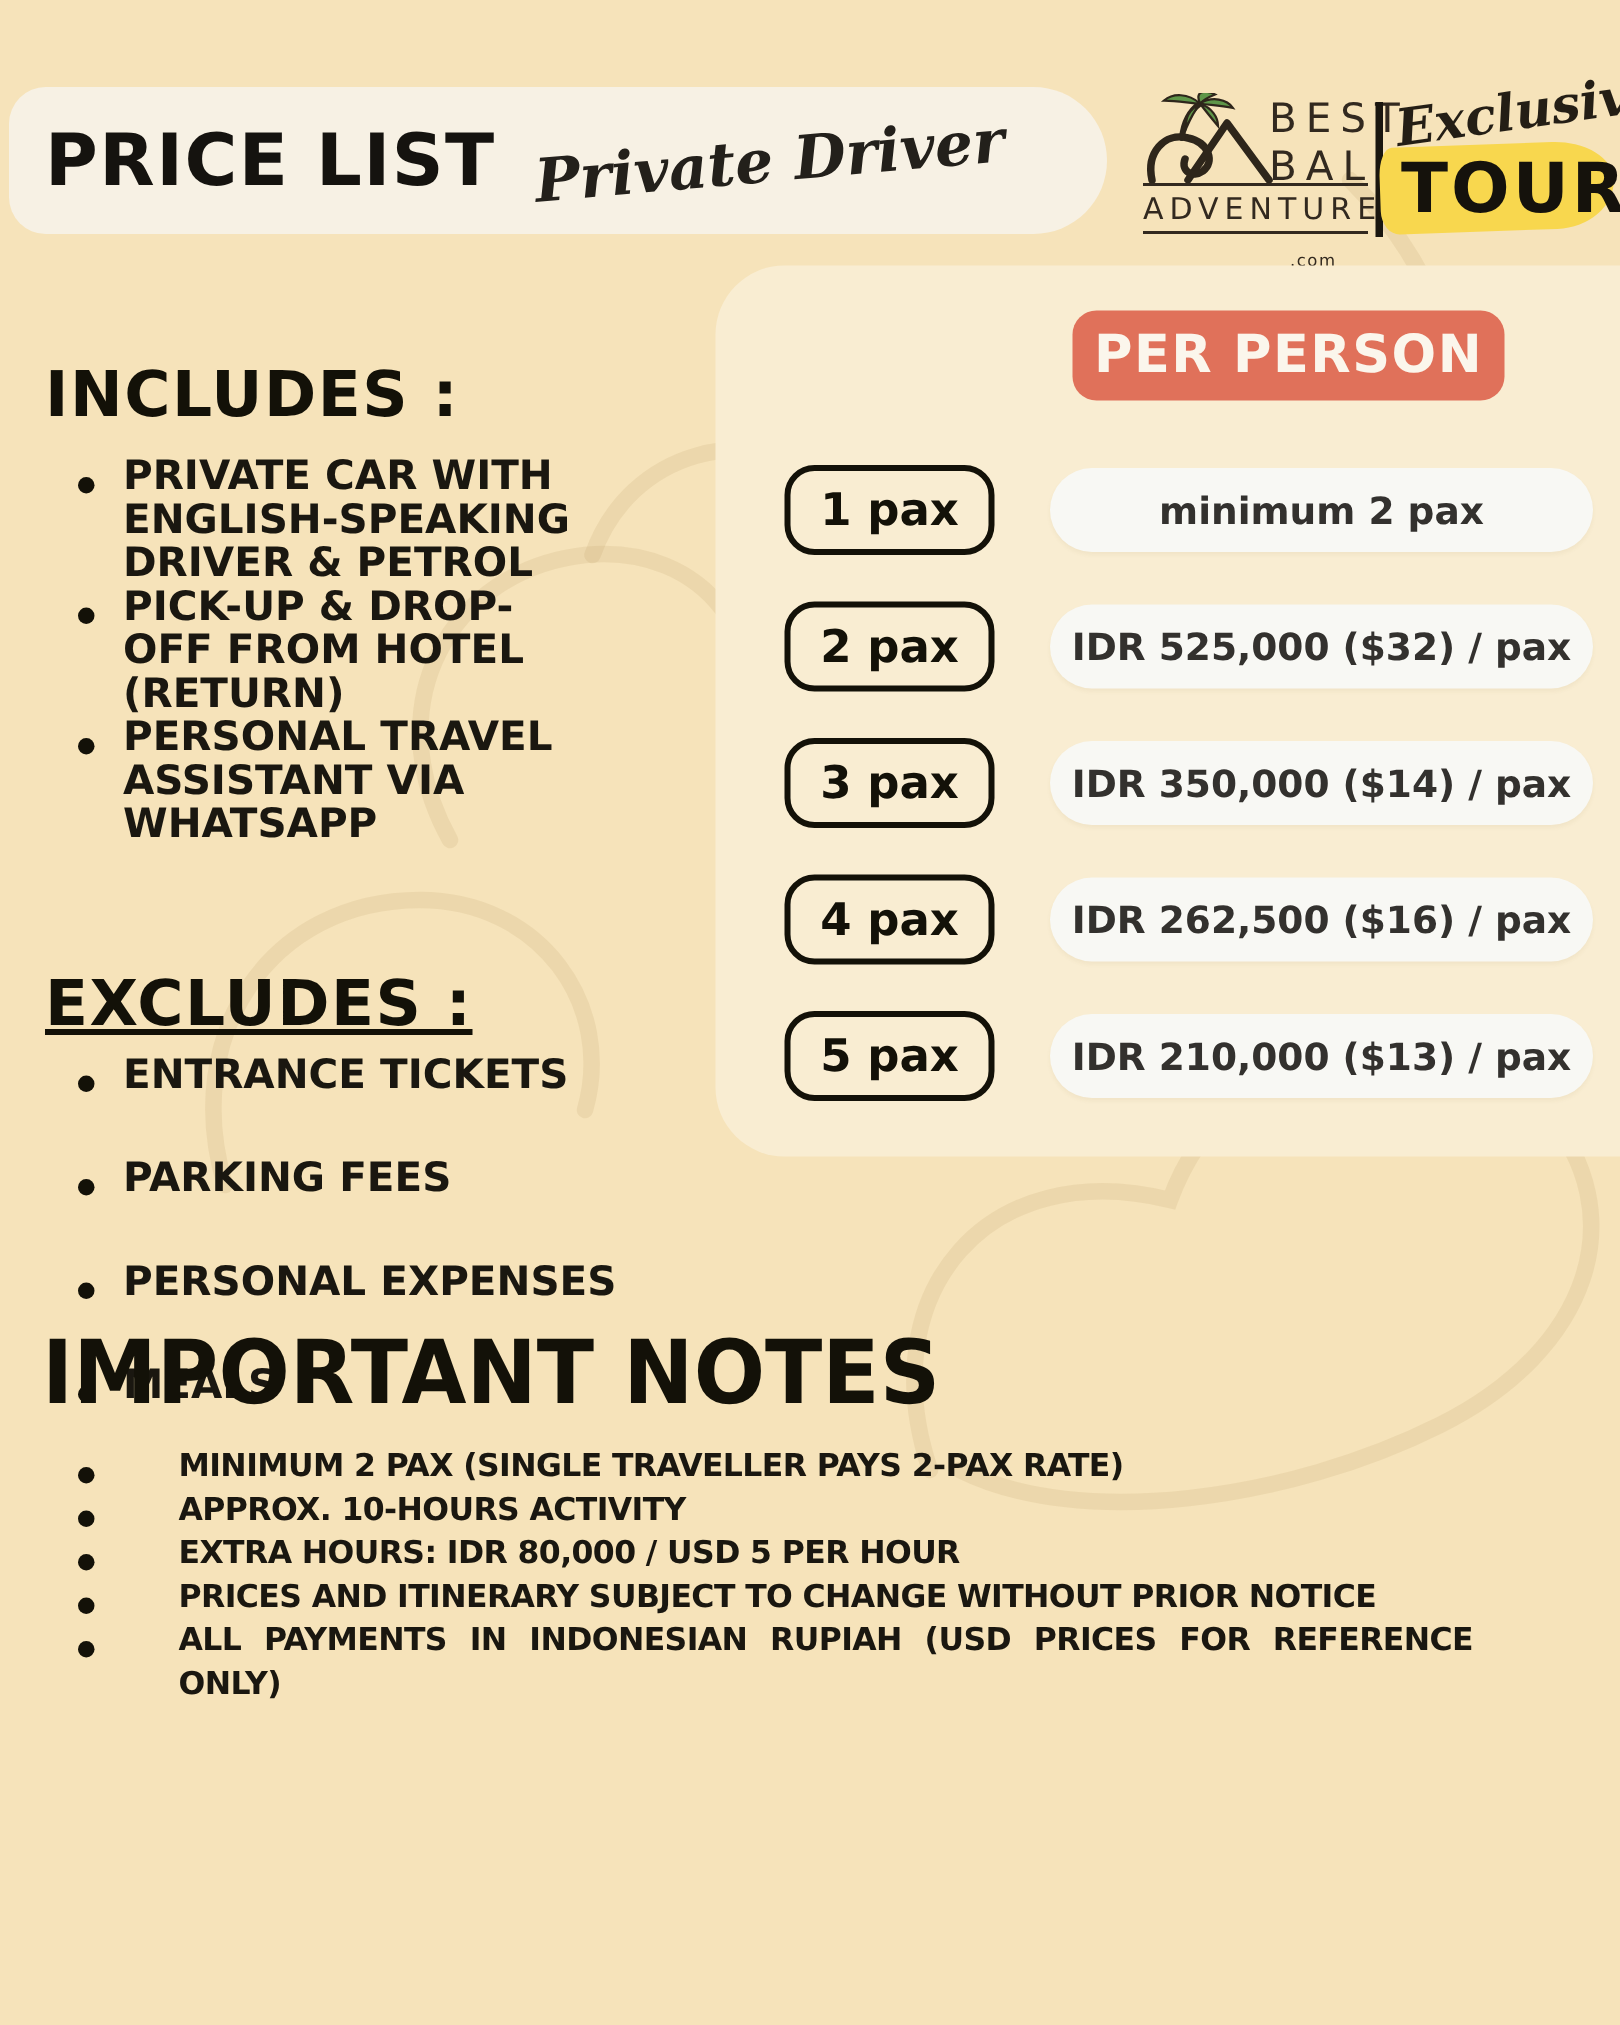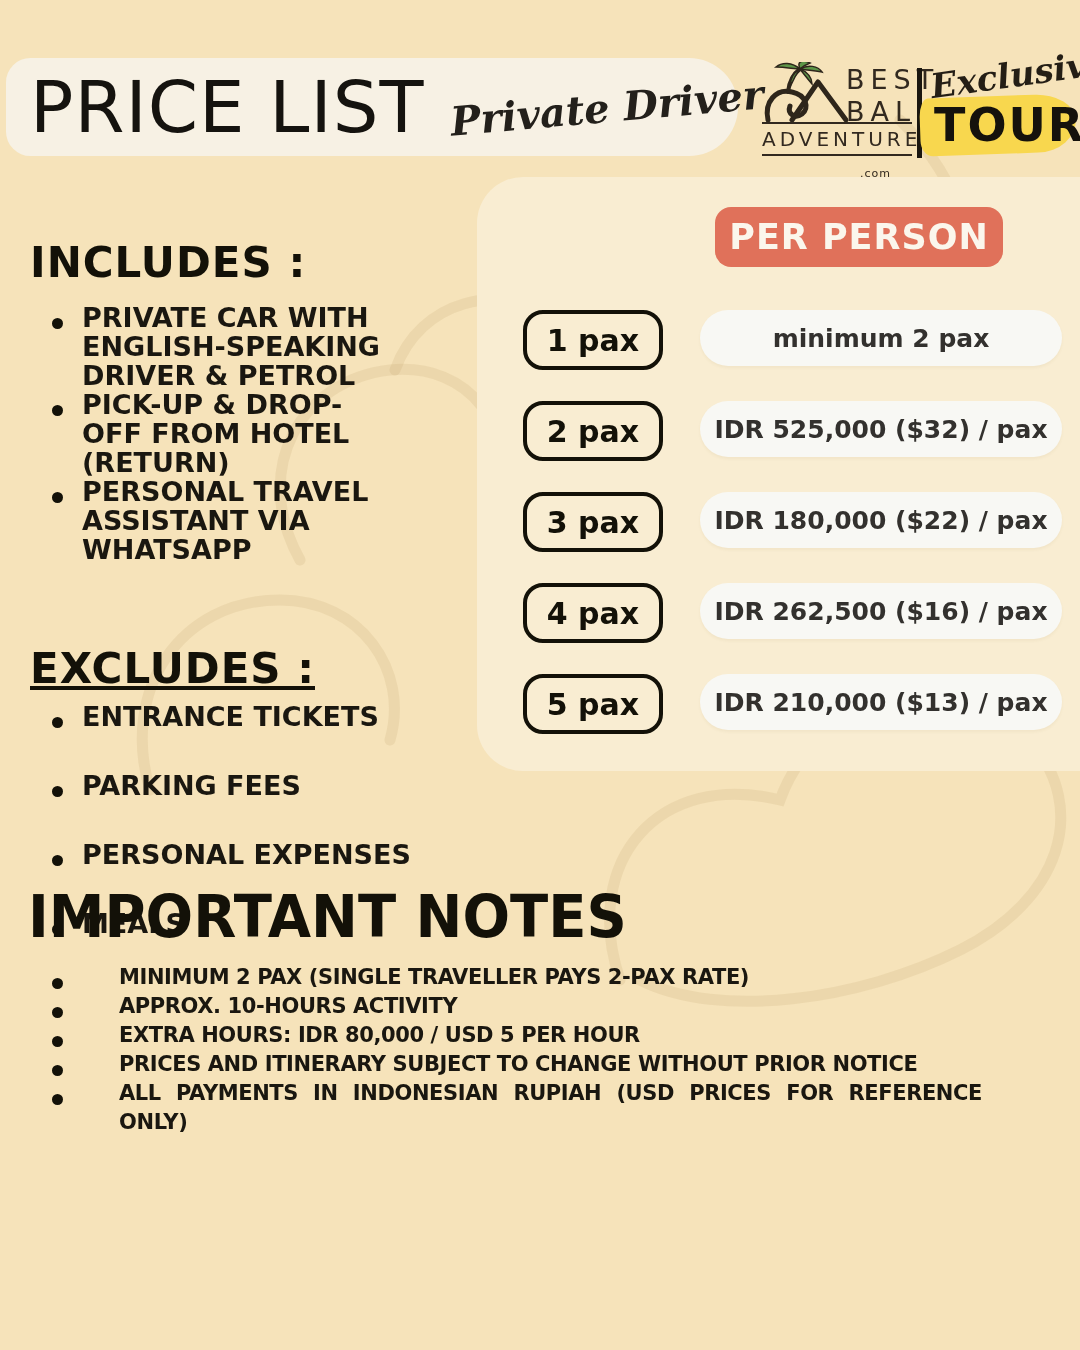--- a/index.html
+++ b/index.html
@@ -12,21 +12,21 @@
   
   .watermark{position:absolute; inset:0; pointer-events:none;}
   .watermark path{fill:none; stroke:#B99C63; stroke-width:11; stroke-linecap:round; opacity:.16;}
 
   
   .header-bar{
     position:absolute; left:6px; top:58px; width:732px; height:98px;
     background:#F7F1E4; border-radius:26px 52px 52px 26px;
     display:flex; align-items:center; padding-left:24px; box-sizing:border-box;
   }
-  .page-title{font-size:72px; font-weight:normal; letter-spacing:1px; white-space:nowrap;}
+  .page-title{font-size:48px; font-weight:bold; letter-spacing:1px; white-space:nowrap;}
   .page-subtitle{
     margin-left:26px; font-family:"DejaVu Serif","Liberation Serif",serif;
     font-style:italic; font-weight:bold; font-size:40px; color:#23201B;
     transform:rotate(-5deg); white-space:nowrap;
   }
 
   
   .logo{position:absolute; left:762px; top:56px; width:318px; height:115px;}
   .logo-icon{position:absolute; left:0; top:6px;}
   .logo-best{position:absolute; left:84px; top:8px; width:74px; text-align:center;
@@ -58,21 +58,21 @@
     position:absolute; left:477px; top:177px; width:660px; height:594px;
     background:#F9EDD2; border-radius:46px;
   }
   .per-person-badge{
     position:absolute; left:238px; top:30px; width:288px; height:60px;
     background:#E0715A; border-radius:16px;
     display:flex; align-items:center; justify-content:center;
     font-size:35px; font-weight:bold; letter-spacing:1px; color:#FBF6EC;
   }
   .rows{position:absolute; left:18px; top:133px; display:flex; flex-direction:column; gap:31px;}
-  .row{display:flex; align-items:flex-start;padding-left:28px;}
+  .row{display:flex; align-items:center;padding-left:28px;}
   .pax-box{
     width:132px; height:52px; border:4px solid #131108; border-radius:20px;
     display:flex; align-items:center; justify-content:center;
     font-size:30px; font-weight:bold; color:#131108;
   }
   .price-pill{
     margin-left:37px; width:362px; height:56px; background:#F8F8F4; border-radius:28px;
     display:flex; align-items:center; justify-content:center;
     font-size:25px; font-weight:bold; color:#33312E;
     box-shadow:0 2px 3px rgba(120,95,40,.06);
@@ -142,21 +142,21 @@
       <div class="row">
         <div class="pax-box">1 pax</div>
         <div class="price-pill">minimum 2 pax</div>
       </div>
       <div class="row">
         <div class="pax-box">2 pax</div>
         <div class="price-pill">IDR 525,000 ($32) / pax</div>
       </div>
       <div class="row">
         <div class="pax-box">3 pax</div>
-        <div class="price-pill">IDR 180,000 ($22) / pax</div>
+        <div class="price-pill">IDR 350,000 ($14) / pax</div>
       </div>
       <div class="row">
         <div class="pax-box">4 pax</div>
         <div class="price-pill">IDR 262,500 ($16) / pax</div>
       </div>
       <div class="row">
         <div class="pax-box">5 pax</div>
         <div class="price-pill">IDR 210,000 ($13) / pax</div>
       </div>
     </div>

